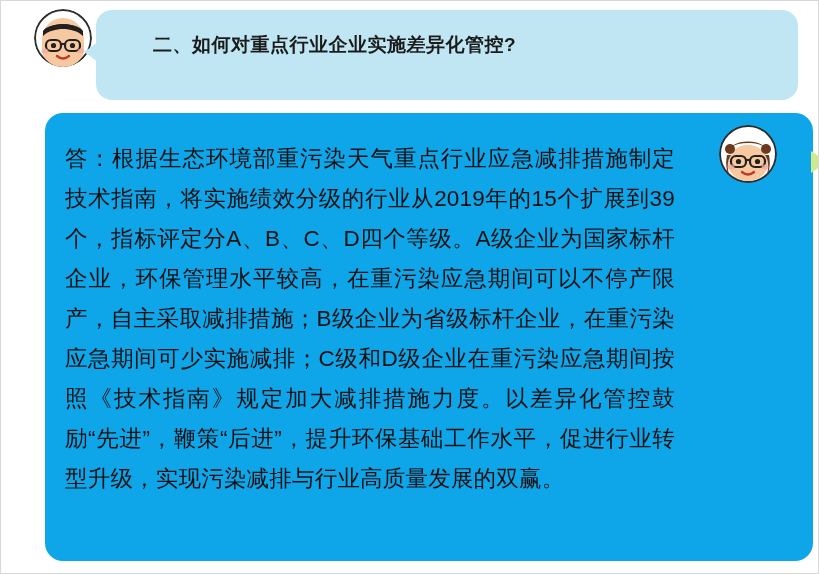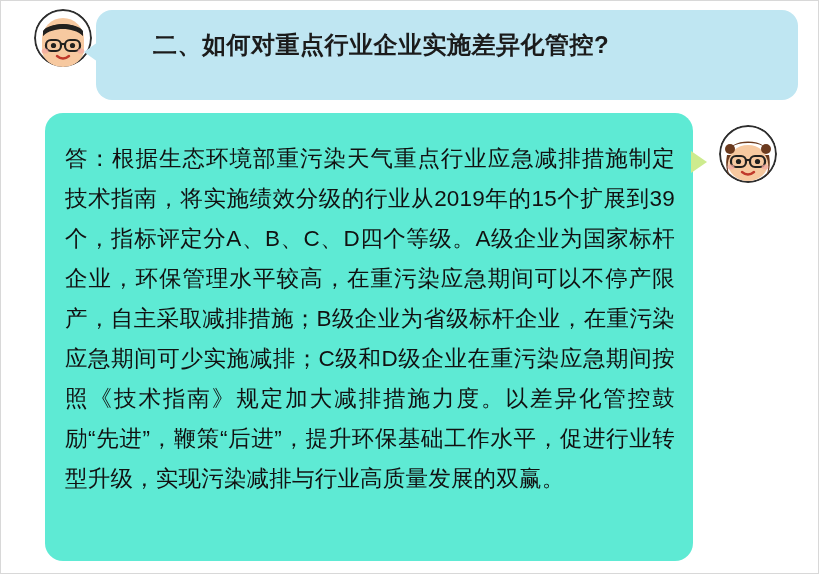--- a/index.html
+++ b/index.html
@@ -49,35 +49,35 @@
     width: 0;
     height: 0;
     border-top: 10px solid transparent;
     border-bottom: 10px solid transparent;
     border-right: 14px solid #bfe6f2;
   }
   .question-text {
     position: absolute;
     left: 57px;
     top: 22px;
-    font-size: 24px;
+    font-size: 19px;
     font-weight: bold;
     color: #1b1b1b;
     letter-spacing: 0.5px;
     line-height: 26px;
   }
 
   
   .answer-bubble {
     position: absolute;
     left: 44px;
     top: 112px;
-    width: 648px;
+    width: 768px;
     height: 448px;
-    background: #5eead4;
+    background: #0ea5e9;
     border-radius: 18px;
     box-sizing: border-box;
   }
   .answer-bubble .tail {
     position: absolute;
     right: -14px;
     top: 38px;
     width: 0;
     height: 0;
     border-top: 11px solid transparent;

